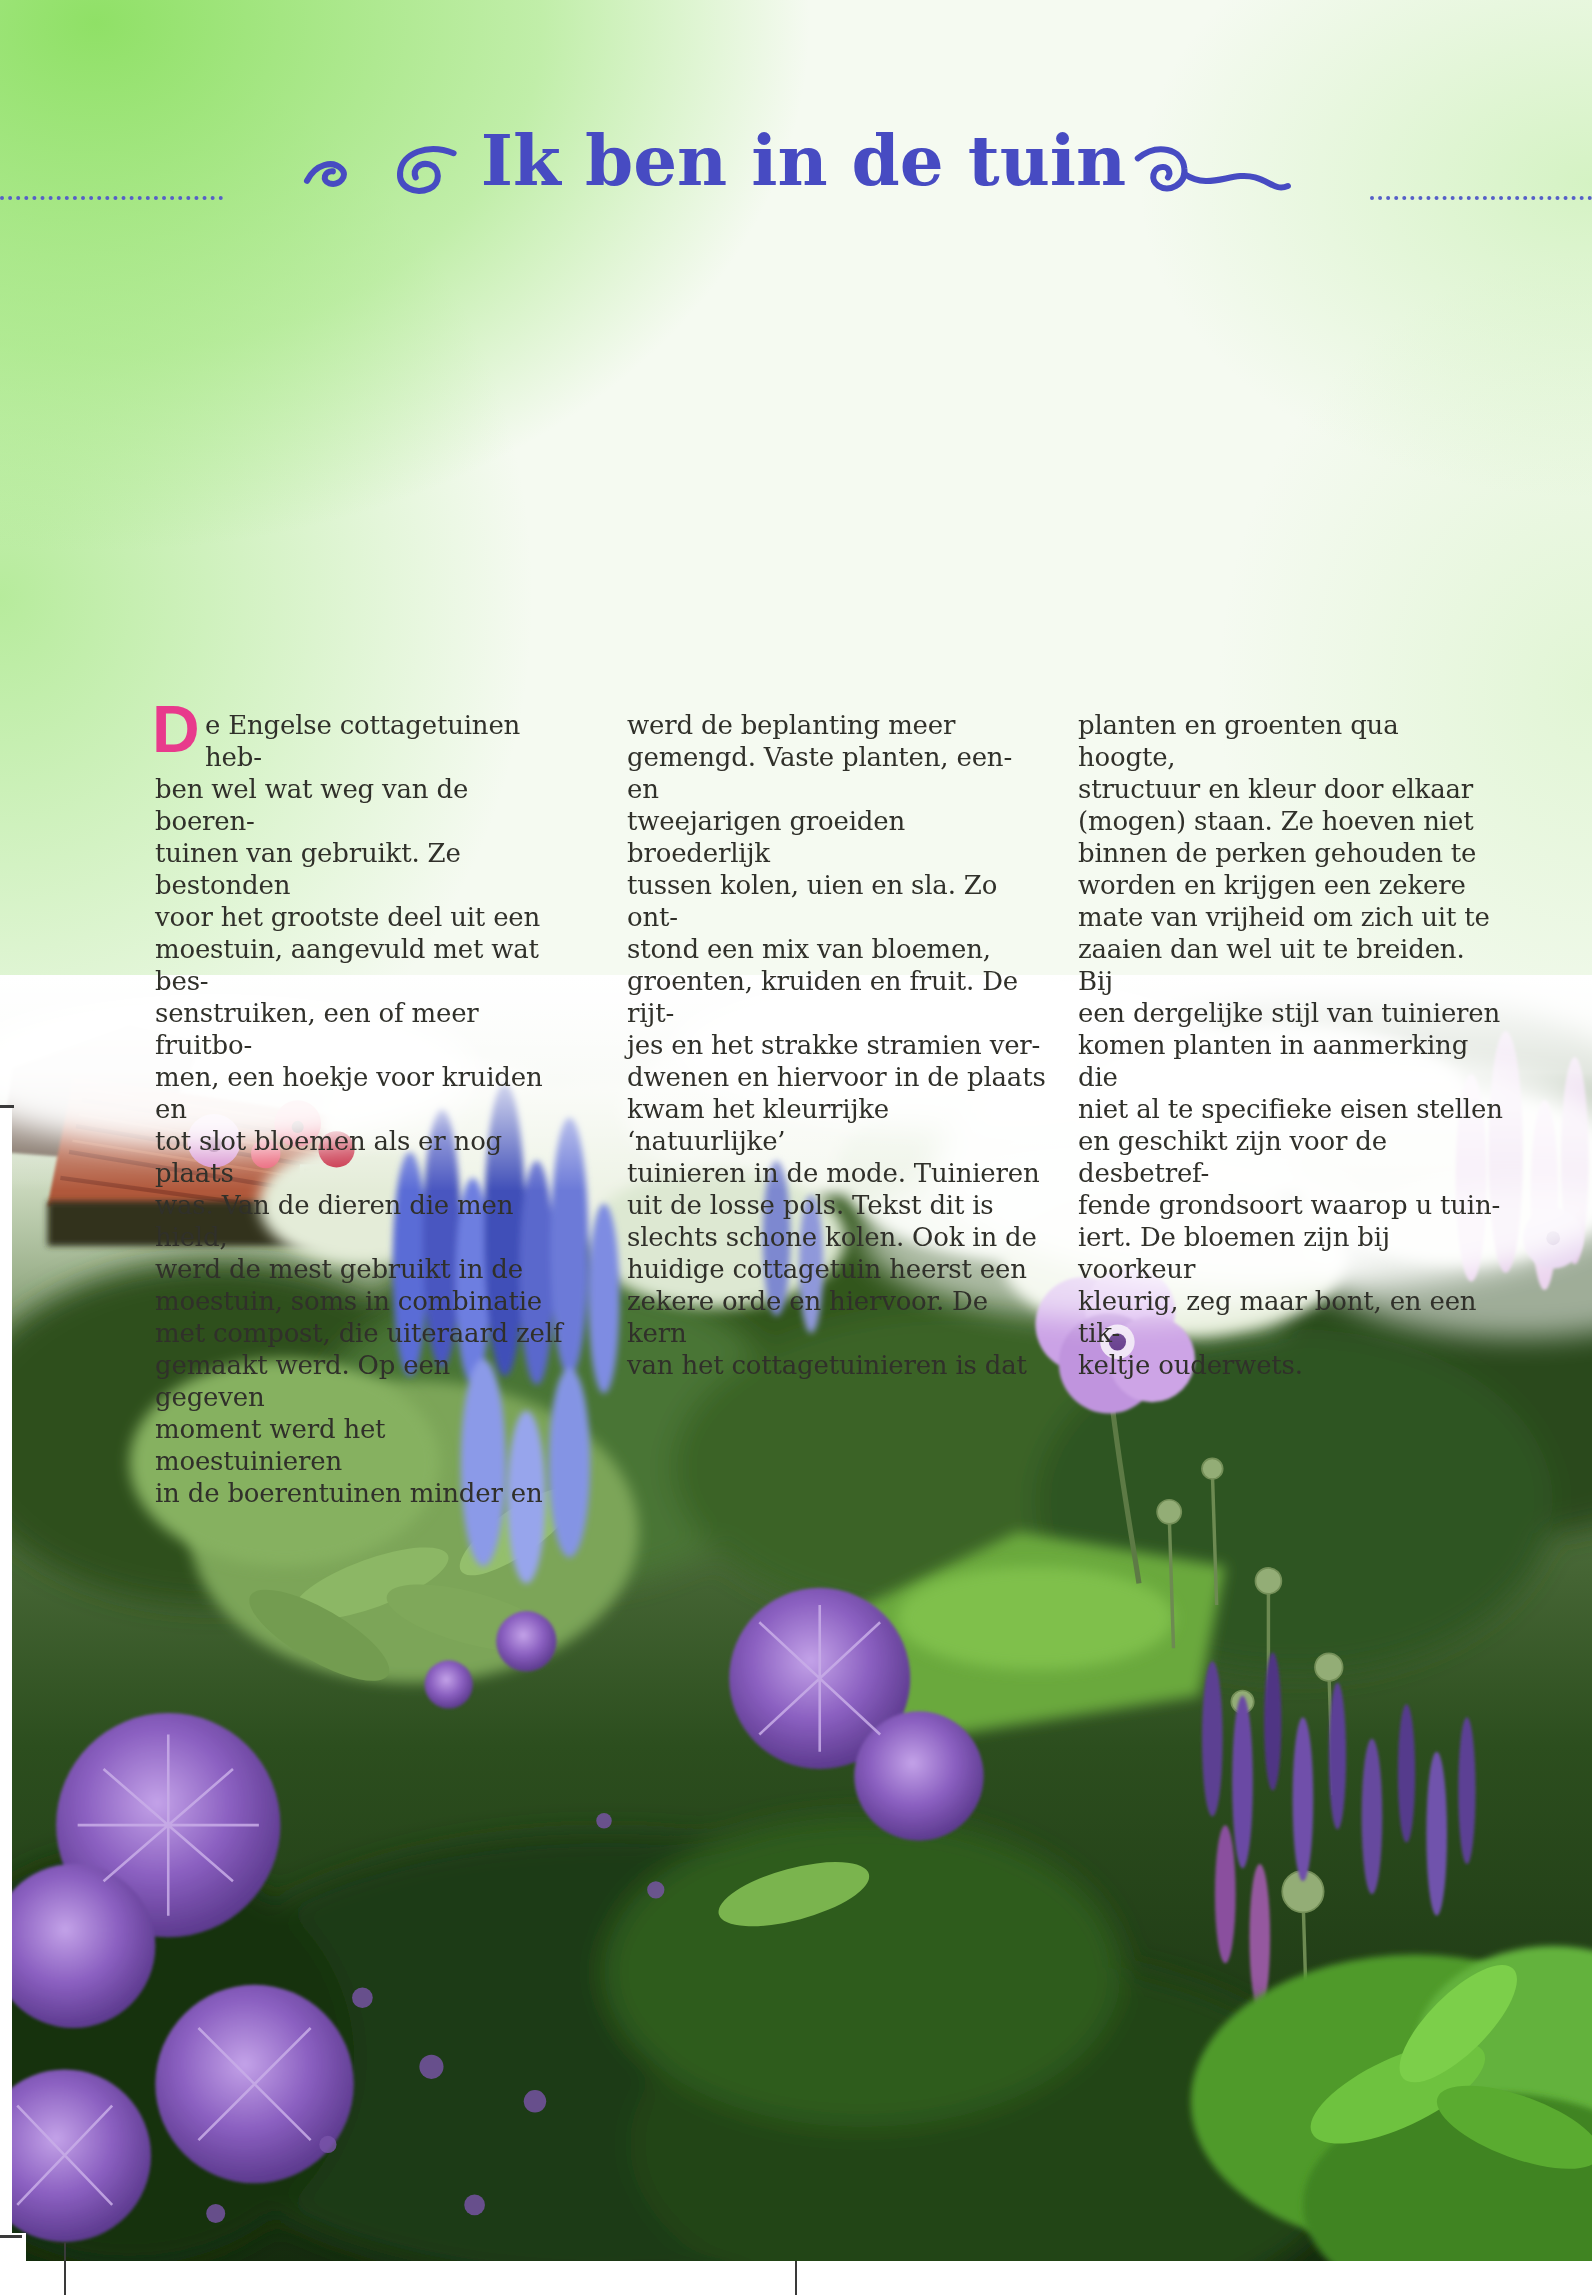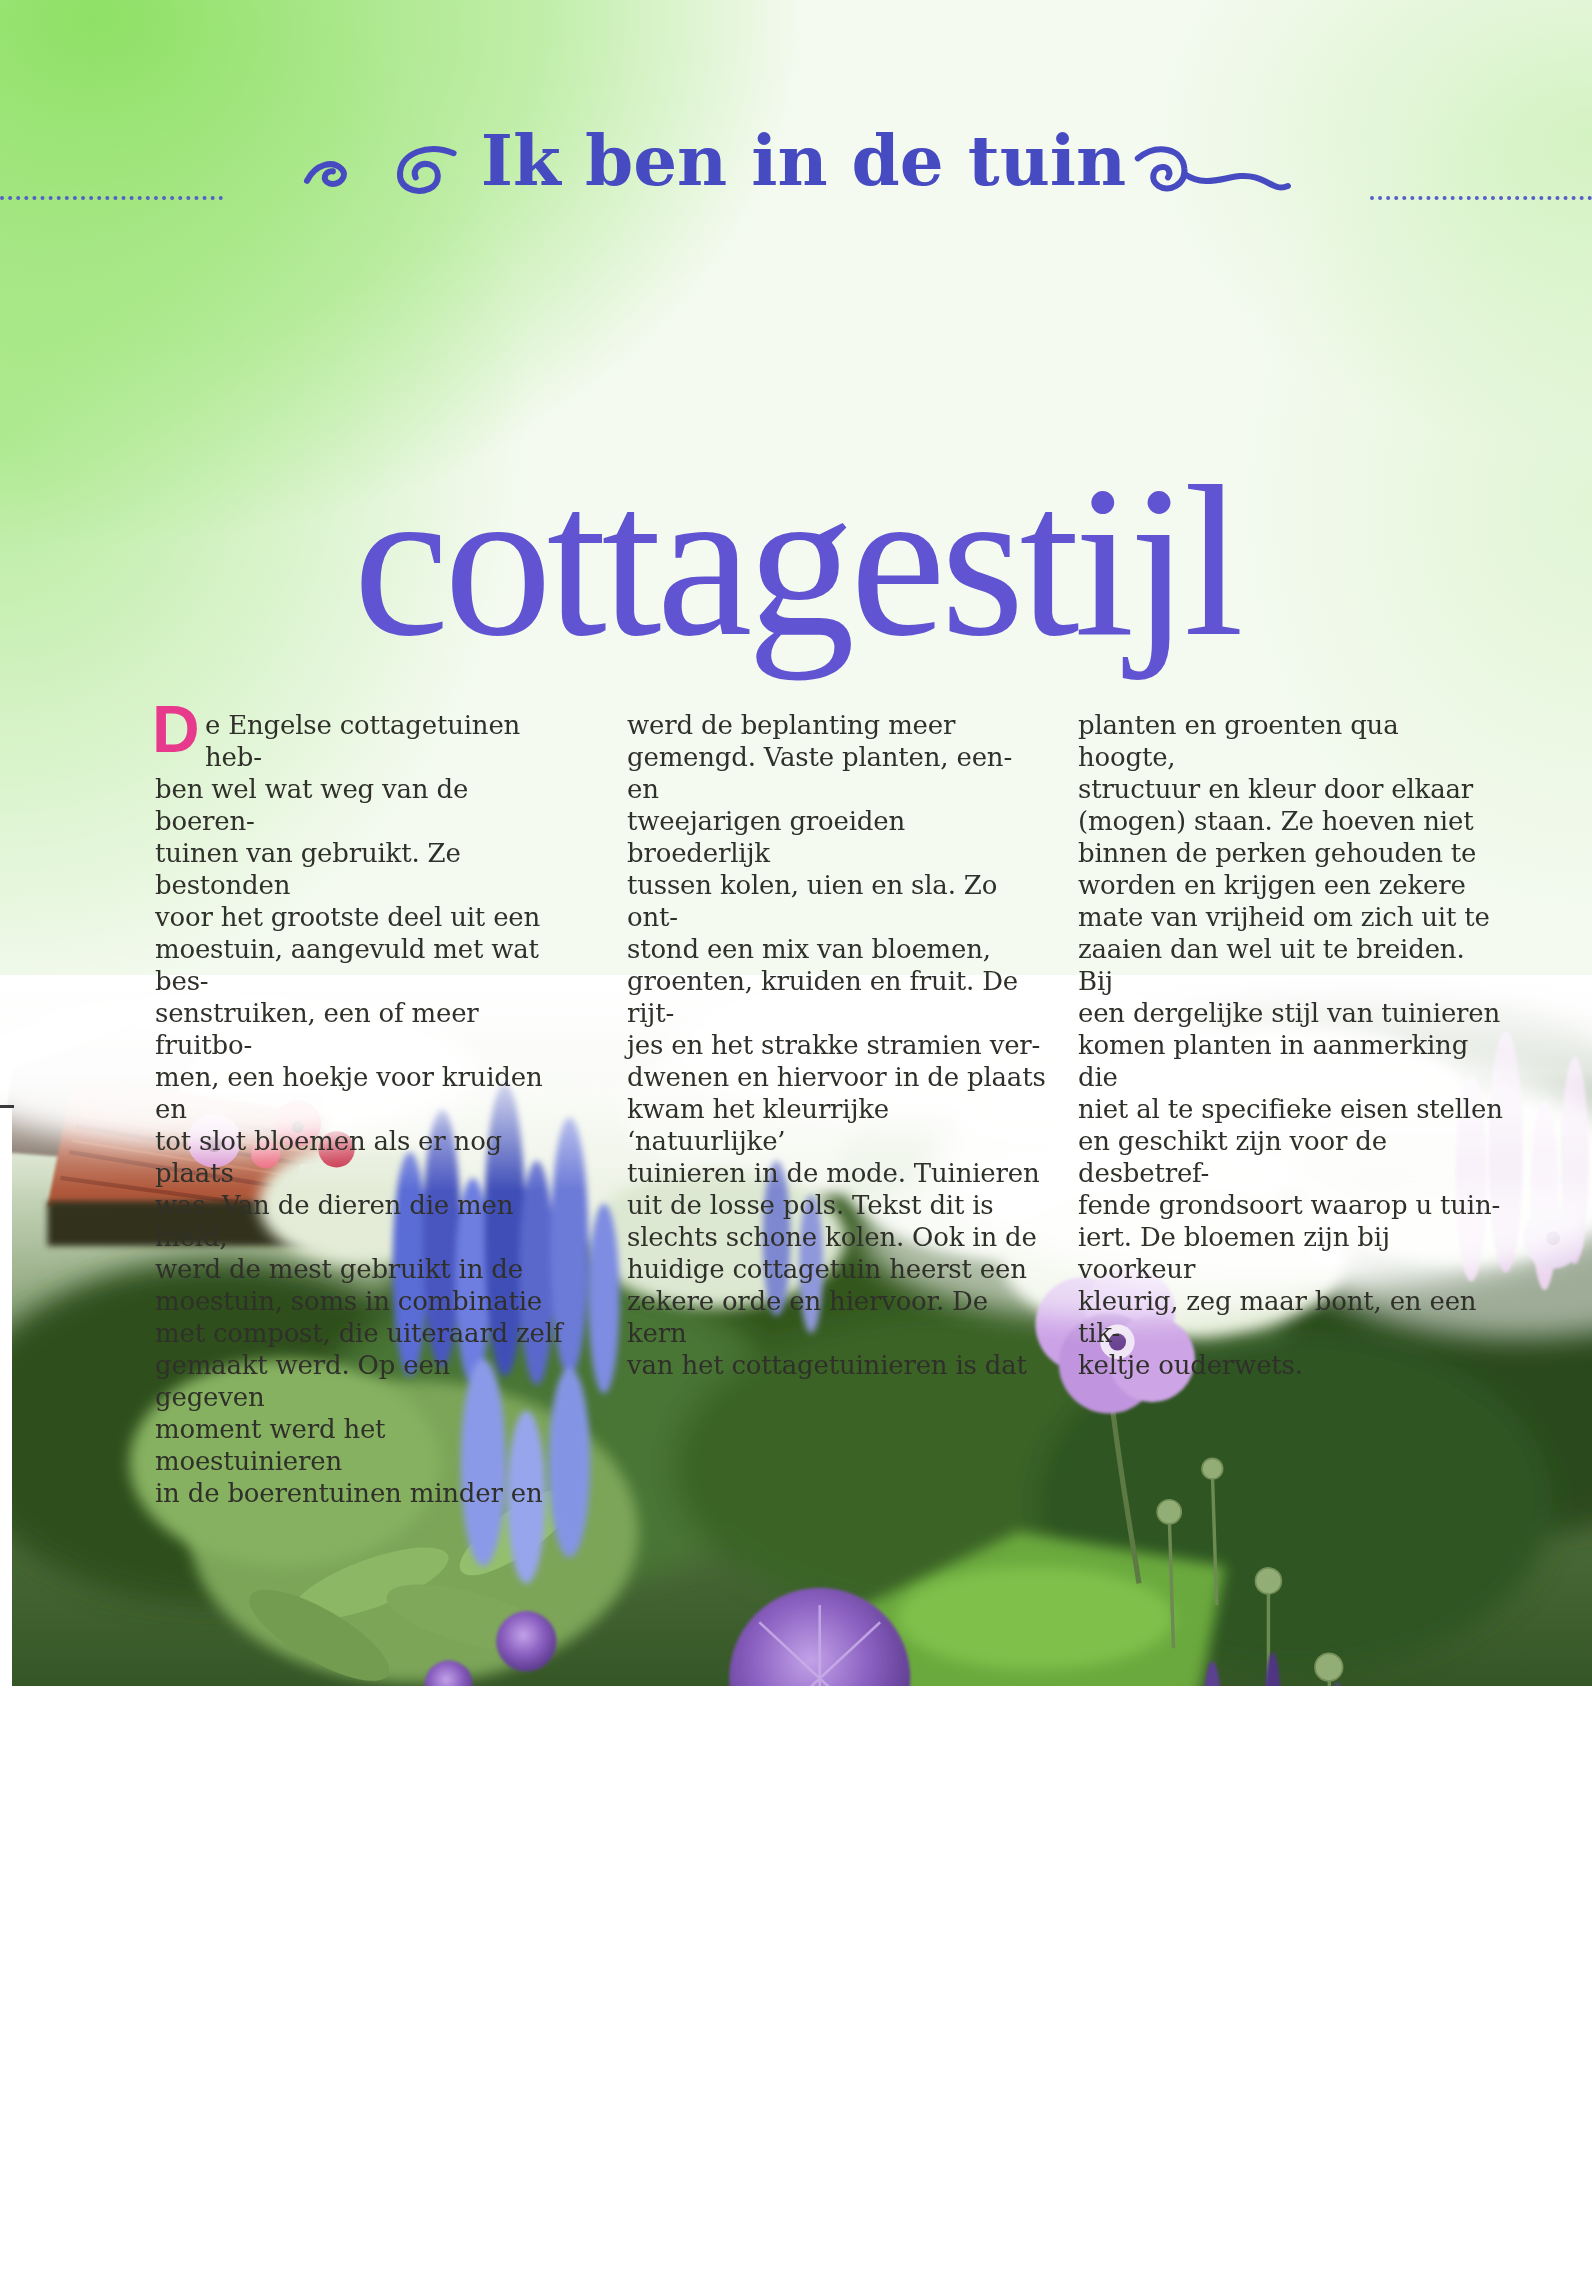--- a/index.html
+++ b/index.html
@@ -1,16 +1,16 @@
 <!DOCTYPE html>
 <html style="font-size:14px"><head>
 <meta charset="utf-8">
 <style>
   html,body{margin:0;padding:0;background:#ffffff;}
-  .page{position:relative;width:1592px;height:1686px;overflow:hidden;background:
+  .page{position:relative;width:1592px;height:2295px;overflow:hidden;background:
     radial-gradient(992px 734px at 6% 1%, rgba(138,223,95,0.95) 0%, rgba(150,228,110,0.55) 45%, rgba(170,232,140,0) 72%),
     radial-gradient(820px 906px at 0% 26%, rgba(156,229,120,0.70) 0%, rgba(170,232,140,0) 65%),
     radial-gradient(647px 449px at 100% 8%, rgba(180,235,150,0.50) 0%, rgba(180,235,150,0) 70%),
     radial-gradient(535px 621px at 100% 30%, rgba(195,238,170,0.40) 0%, rgba(195,238,170,0) 70%),
     linear-gradient(#f5faf1,#f5faf1);
     font-family:"Liberation Sans",sans-serif;}
   .dot-l{position:absolute;top:196px;left:0;width:223px;border-top:4.3px dotted #565fc8;}
   .dot-r{position:absolute;top:196px;right:0;width:222px;border-top:4.3px dotted #565fc8;}
   .rubric{position:absolute;top:126px;left:449px;width:709px;text-align:center;
     font-family:"DejaVu Serif",serif;font-weight:700;font-size:69px;line-height:1;
@@ -60,21 +60,21 @@
   <div class="rubric">Ik ben in de tuin</div>
 
   <svg class="orn right" width="207" height="69" viewBox="0 0 240 80">
     <g fill="none" stroke="#474bc2" stroke-width="7" stroke-linecap="round">
       <path d="M16,26 C38,8 68,14 70,38 C72,56 52,66 40,58 C30,51 33,37 44,36 C51,35 55,42 51,48"></path>
       <path d="M70,44 C100,64 124,40 152,48 C170,53 176,64 190,58"></path>
     </g>
   </svg>
 
 
-  <div class="title"><br><span>cottagestijl</span></div>
+  <div class="title"><br></div>
 
   <span class="dropcap">D</span>
 
   <div class="col col1">
       <div>e Engelse cottagetuinen heb-</div>
       <div>ben wel wat weg van de boeren-</div>
       <div>tuinen van gebruikt. Ze bestonden</div>
       <div>voor het grootste deel uit een</div>
       <div>moestuin, aangevuld met wat bes-</div>
       <div>senstruiken, een of meer fruitbo-</div>

